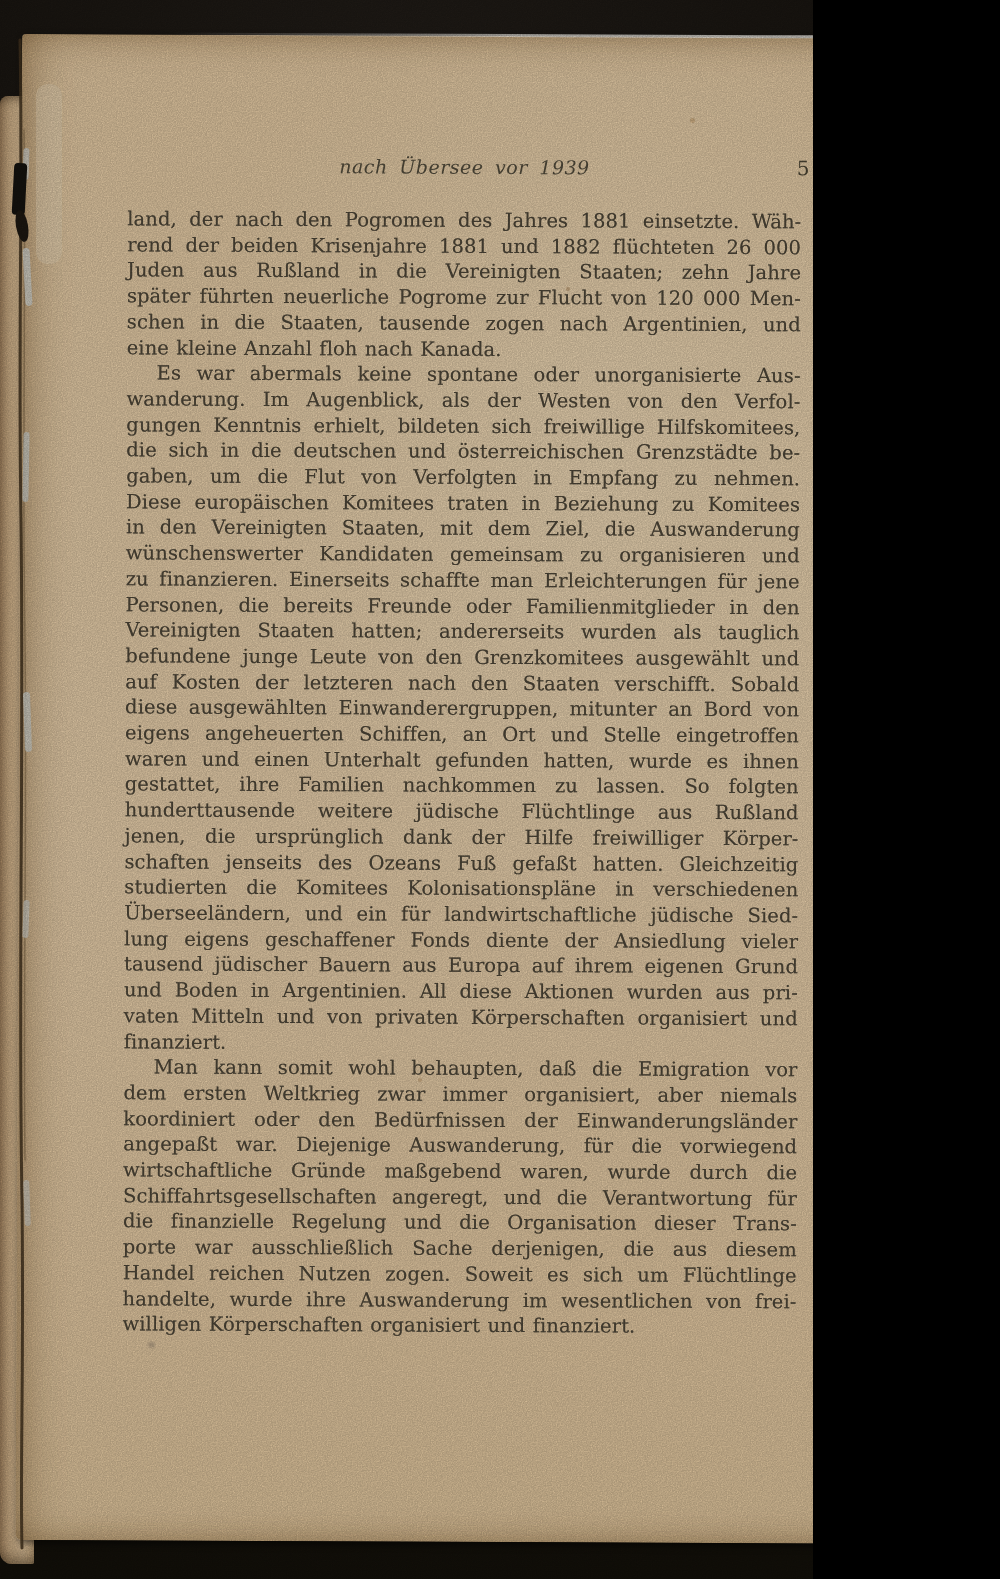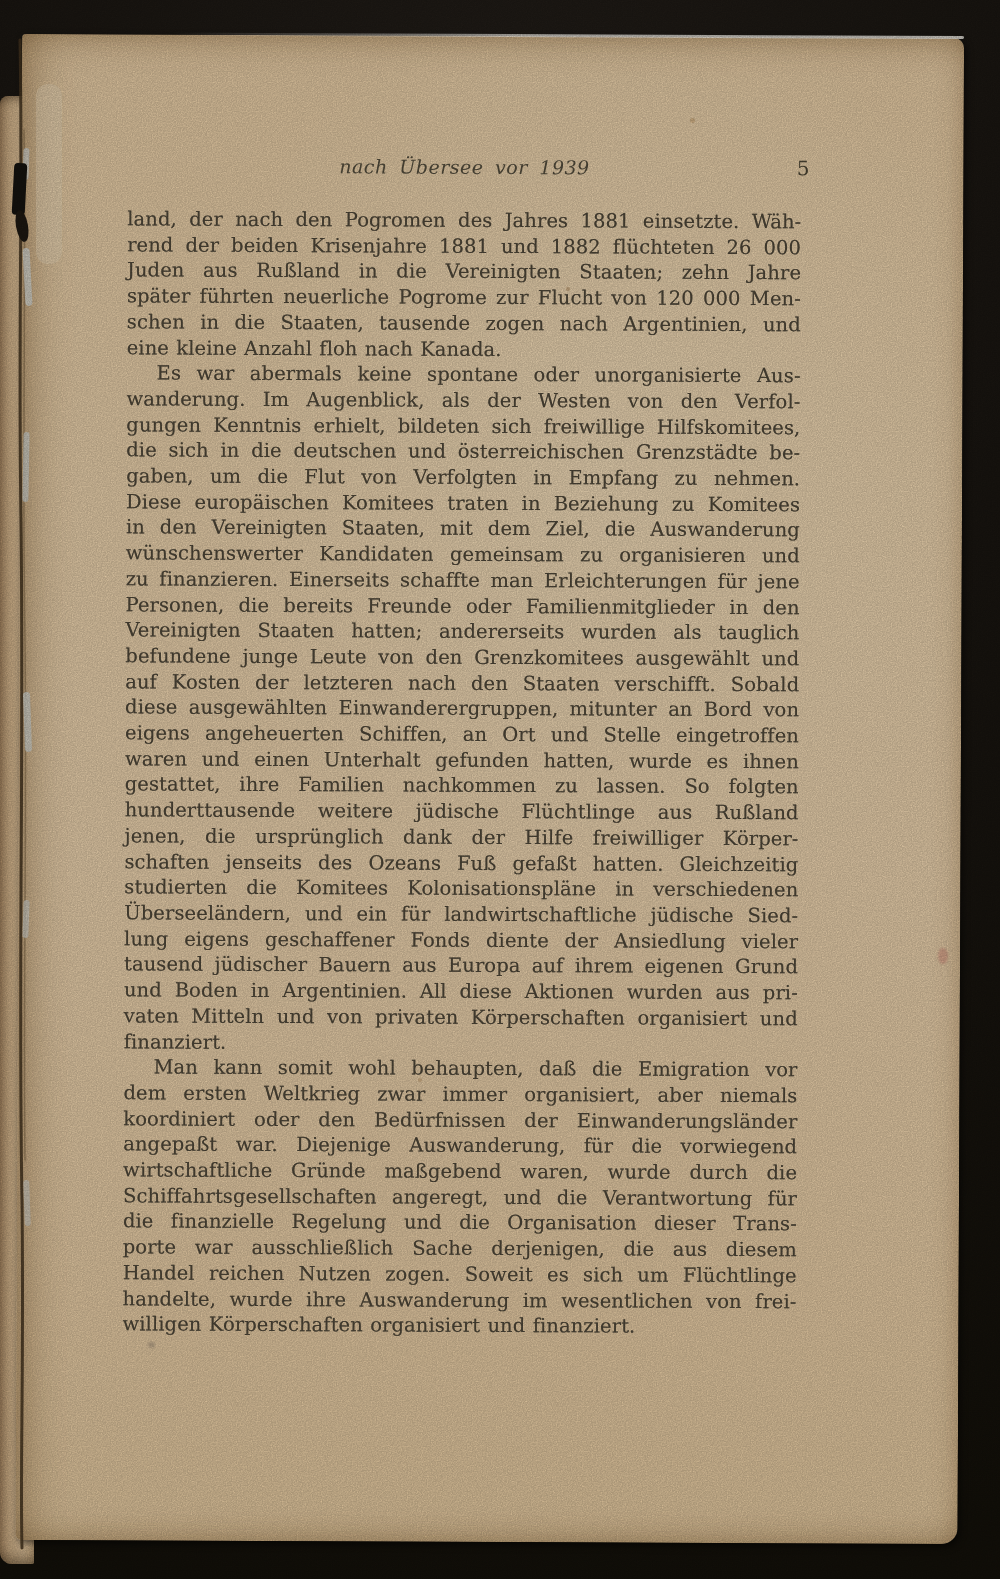--- a/index.html
+++ b/index.html
@@ -1,17 +1,17 @@
 <!DOCTYPE html>
 <html><head>
 <meta charset="utf-8">
 <style>
   html,body{margin:0;padding:0;background:#000;}
   .scene{
-    position:relative;width:1000px;height:1579px;overflow:hidden;
+    position:relative;width:813px;height:1579px;overflow:hidden;
     background:
       radial-gradient(130% 95% at 50% 8%, #221d18 0%, #191510 45%, #131009 100%);
     font-family:"DejaVu Serif","Liberation Serif",serif;
   }
   
   .underpages{
     position:absolute;left:0;top:96px;width:34px;height:1468px;
     background:linear-gradient(90deg,#b5936c 0%,#d7b78d 28%,#e7c99f 68%,#d9ba8f 100%);
     border-radius:8px 2px 2px 12px;
     box-shadow:inset 0 8px 10px -5px rgba(55,38,18,.55),

